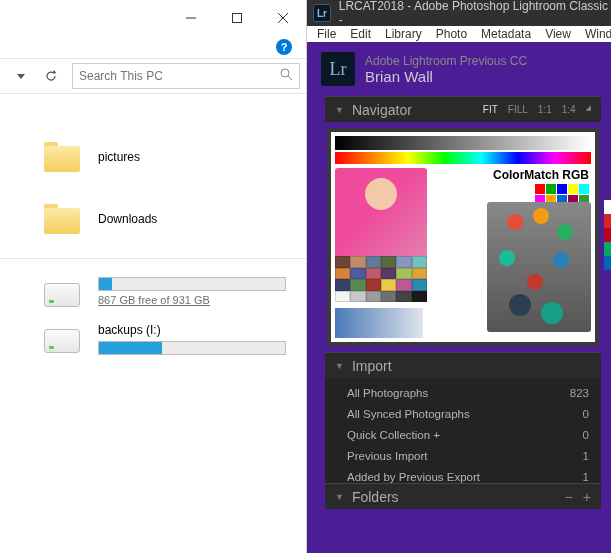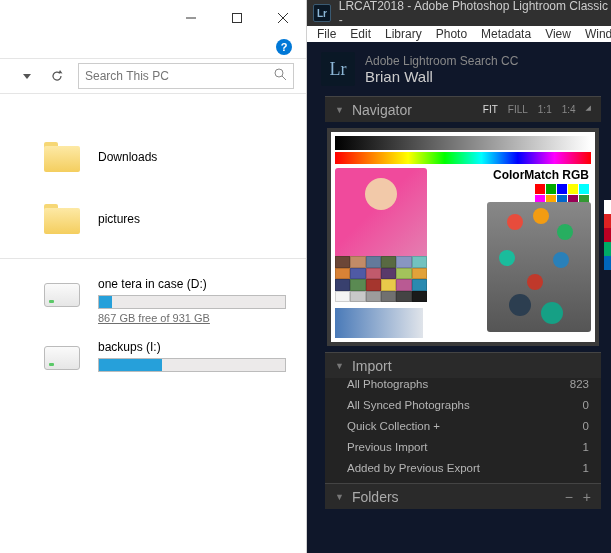--- a/index.html
+++ b/index.html
@@ -5,21 +5,21 @@
 * { margin: 0; padding: 0; box-sizing: border-box; font-family: "Segoe UI", Arial, sans-serif; }
 body { width: 611px; height: 553px; overflow: hidden; display: flex; background: #fff; }
 
 
 .explorer { width: 307px; height: 100%; display: flex; flex-direction: column; background: #fff; border-right: 1px solid #d0d0d0; }
 .titlebar { height: 36px; display: flex; justify-content: flex-end; align-items: center; }
 .wbtn { width: 46px; height: 30px; display: flex; align-items: center; justify-content: center; color: #555; }
 .wbtn svg { display: block; }
 .helprow { height: 22px; display: flex; justify-content: flex-end; align-items: center; padding-right: 14px; }
 .helpicon { width: 16px; height: 16px; border-radius: 50%; background: #0078d7; color: #fff; font-size: 11px; font-weight: bold; display: flex; align-items: center; justify-content: center; }
-.toolbar { height: 36px; display: flex; align-items: center; border-top: 1px solid #e5e5e5; border-bottom: 1px solid #e5e5e5; padding: 0 12px; gap: 0; }
+.toolbar { height: 36px; display: flex; align-items: center; border-top: 1px solid #e5e5e5; border-bottom: 1px solid #e5e5e5; padding: 0 6px; gap: 0; }
 .tbtn { width: 30px; height: 26px; display: flex; align-items: center; justify-content: center; color: #555; }
 .searchbox { flex: 1; height: 26px; border: 1px solid #ccc; display: flex; align-items: center; padding: 0 6px; margin-left: 6px; }
 .searchbox input { border: none; outline: none; flex: 1; font-size: 12px; color: #555; }
 .searchbox .sicon { color: #888; }
 .content { flex: 1; overflow: hidden; padding-top: 40px; }
 .folderitem { display: flex; align-items: center; height: 46px; padding-left: 44px; gap: 18px; margin-bottom: 16px; }
 .foldericon { width: 36px; height: 30px; position: relative; }
 .foldericon::before { content: ""; position: absolute; top: 0; left: 0; width: 14px; height: 6px; background: #f6d775; border-radius: 2px 2px 0 0; }
 .foldericon::after { content: ""; position: absolute; top: 4px; left: 0; width: 36px; height: 26px; background: linear-gradient(#fde9a5, #f4ce5f); border-radius: 2px; }
 .foldername { font-size: 12px; color: #000; }
@@ -28,21 +28,21 @@
 .driveitem { display: flex; align-items: flex-start; padding-left: 44px; margin-bottom: 16px; gap: 18px; }
 .driveicon { width: 36px; height: 24px; margin-top: 6px; background: linear-gradient(#fafafa, #e6e6e6); border: 1px solid #bbb; border-radius: 3px; position: relative; }
 .driveicon::after { content: ""; position: absolute; bottom: 3px; left: 4px; width: 5px; height: 3px; background: #5bc968; border-radius: 1px; }
 .drivebody { flex: 1; padding-right: 20px; }
 .drivename { font-size: 12px; color: #000; margin-bottom: 4px; }
 .drivebar { width: 100%; height: 14px; border: 1px solid #bcbcbc; background: #eceaea; position: relative; }
 .drivebar-fill { height: 100%; background: #26a0da; }
 .drivefree { font-size: 11px; color: #6e6e6e; margin-top: 3px; text-decoration: underline; }
 
 
-.lr { flex: 1; height: 100%; background: #0f172a; display: flex; flex-direction: column; overflow: hidden; }
+.lr { flex: 1; height: 100%; background: #4c1d95; display: flex; flex-direction: column; overflow: hidden; }
 .lr-title { height: 26px; background: #303030; display: flex; align-items: center; padding-left: 6px; gap: 8px; color: #ccc; font-size: 12px; }
 .lr-logo { width: 18px; height: 18px; background: #0a1826; color: #8db7d7; font-size: 10px; font-weight: bold; display: flex; align-items: center; justify-content: center; border-radius: 2px; border: 1px solid #3a5a72; }
 .lr-menu { height: 16px; background: #fff; display: flex; align-items: center; gap: 14px; padding-left: 10px; font-size: 12px; color: #333; }
 .lr-menu span { cursor: default; }
 .lr-header { padding: 10px 14px; color: #b0b0b0; }
 .lr-header-row { display: flex; align-items: center; gap: 10px; }
 .lr-biglogo { width: 34px; height: 34px; background: #0a1826; color: #8db7d7; font-family: Georgia, serif; font-size: 18px; display: flex; align-items: center; justify-content: center; border-radius: 2px; }
 .lr-prod { font-size: 12px; color: #888; }
 .lr-user { font-size: 15px; color: #ccc; }
 .lr-panels { flex: 1; padding: 0 10px 0 18px; overflow: hidden; }
@@ -58,21 +58,21 @@
 .squares { position: absolute; top: 52px; right: 6px; display: grid; grid-template-columns: repeat(5, 10px); gap: 1px; }
 .squares div { width: 10px; height: 10px; }
 .woman { position: absolute; top: 36px; left: 4px; width: 92px; height: 106px; background: linear-gradient(135deg, #f04a9c 40%, #e288b4); border-radius: 3px; }
 .woman::after { content: ""; position: absolute; top: 10px; left: 30px; width: 32px; height: 32px; background: #f2c9a9; border-radius: 50%; }
 .swatch { position: absolute; bottom: 40px; left: 4px; width: 92px; height: 46px; display: grid; grid-template-columns: repeat(6, 1fr); grid-template-rows: repeat(4, 1fr); }
 .swatch div { border: 0.5px solid rgba(0,0,0,.15); }
 .balls { position: absolute; top: 70px; right: 4px; width: 104px; height: 130px; background: linear-gradient(#888, #555); border-radius: 3px; }
 .ball { position: absolute; width: 16px; height: 16px; border-radius: 50%; }
 .strip { position: absolute; bottom: 4px; left: 4px; width: 88px; height: 30px; background: linear-gradient(90deg, #4a7ab8, #e0e4ea); }
 .catlist { background: #232323; }
-.catrow { height: 21px; display: flex; align-items: flex-start; justify-content: space-between; padding: 0 12px 0 22px; font-size: 11.5px; color: #b4b4b4; }
+.catrow { height: 21px; display: flex; align-items: flex-end; justify-content: space-between; padding: 0 12px 0 22px; font-size: 11.5px; color: #b4b4b4; }
 .catrow .cnt { color: #a0a0a0; }
 .panel-tools { display: flex; gap: 10px; font-size: 14px; color: #888; }
 .scrolledge { position: absolute; right: 0; top: 200px; width: 7px; height: 70px; display: flex; flex-direction: column; }
 .scrolledge div { flex: 1; }
 </style>
 </head>
 <body>
 
 <div class="explorer">
   <div class="titlebar">
@@ -113,32 +113,31 @@
       <span class="sicon"><svg width="13" height="13">
             <circle cx="5" cy="5" r="4" fill="none" stroke="#888"></circle>
             <line x1="8" y1="8" x2="12" y2="12" stroke="#888"></line>
           </svg></span>
     </div>
   </div>
   <div class="content">
     <div id="folders">
         <div class="folderitem">
      <div class="foldericon"></div>
-     <div class="foldername">Downloads</div>
+     <div class="foldername">pictures</div>
    </div>
         <div class="folderitem">
      <div class="foldericon"></div>
-     <div class="foldername">pictures</div>
+     <div class="foldername">Downloads</div>
    </div>
       </div>
     <div class="drivesection" id="drives">
         <div class="driveitem">
      <div class="driveicon"></div>
      <div class="drivebody">
-       <div class="drivename">one tera in case (D:)</div>
        <div class="drivebar">
               <div class="drivebar-fill" style="width:7%"></div>
             </div>
        <div class="drivefree">867 GB free of 931 GB</div>
      </div>
    </div>
         <div class="driveitem">
      <div class="driveicon"></div>
      <div class="drivebody">
        <div class="drivename">backups (I:)</div>
@@ -162,21 +161,21 @@
       <span>Library</span>
       <span>Photo</span>
       <span>Metadata</span>
       <span>View</span>
       <span>Windo</span>
     </div>
   <div class="lr-header">
     <div class="lr-header-row">
       <div class="lr-biglogo">Lr</div>
       <div>
-        <div class="lr-prod">Adobe Lightroom Search CC</div>
+        <div class="lr-prod">Adobe Lightroom Previous CC</div>
         <div class="lr-user">Brian Wall</div>
       </div>
     </div>
   </div>
   <div class="lr-panels">
     <div class="panel-head">
       <span class="tri">▼</span>
       <span class="ptitle">Navigator</span>
       <div class="zoomlabels" id="zoom">
           <span class="active">FIT</span>

